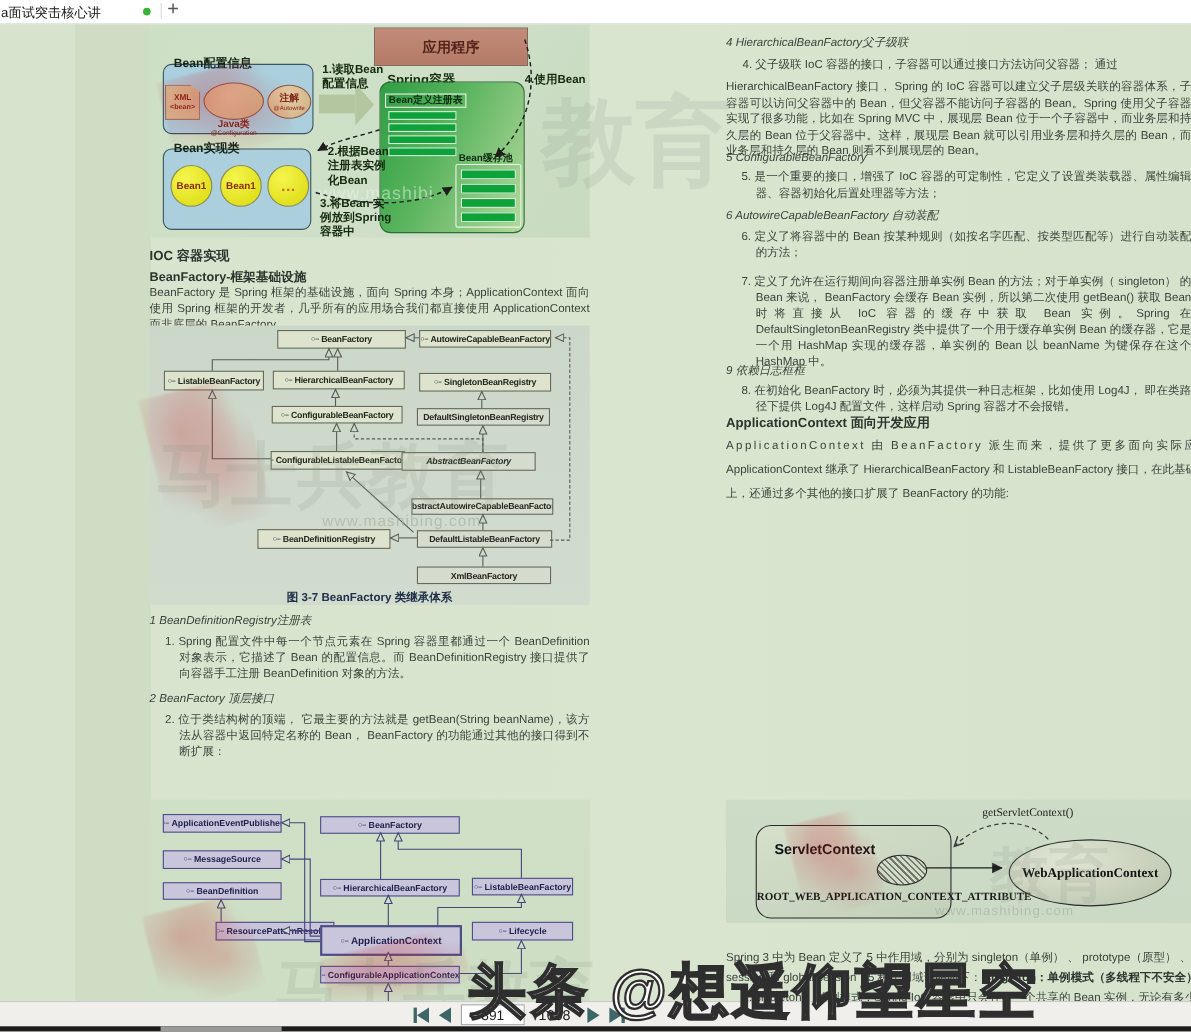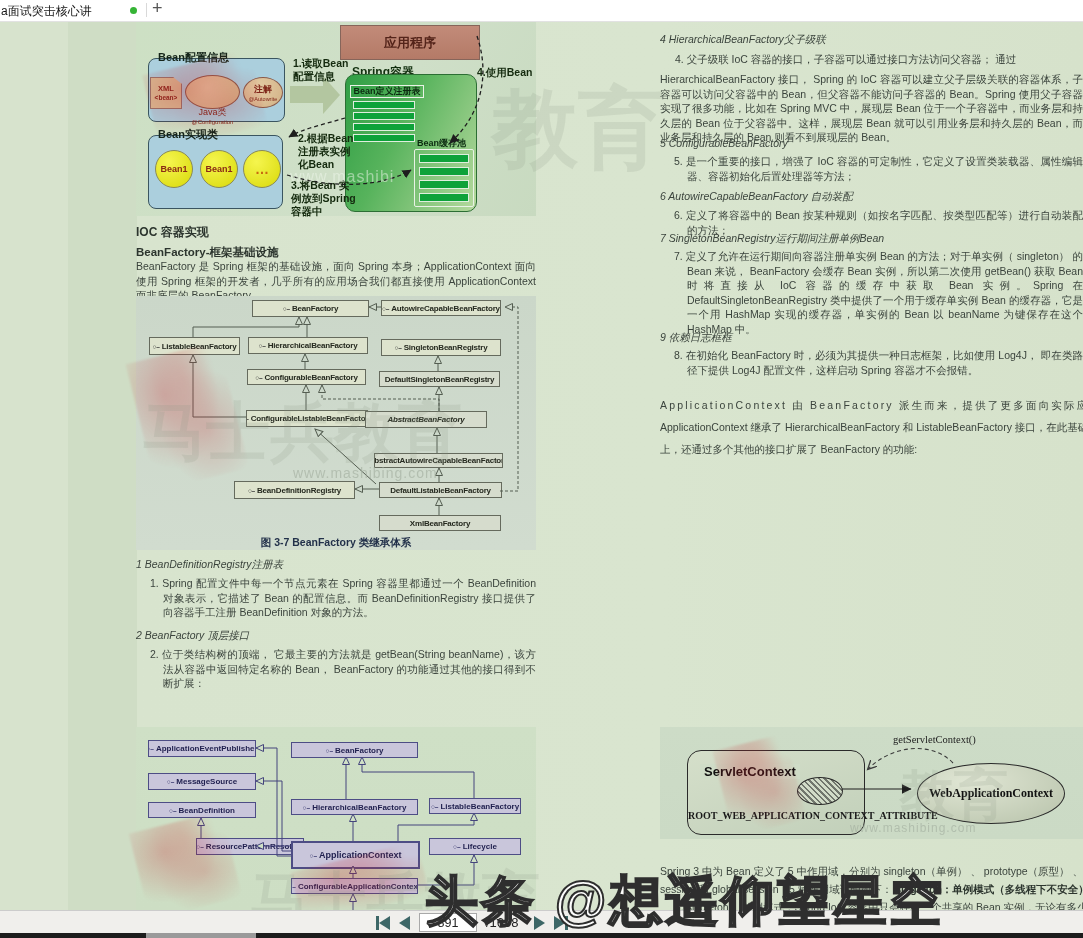--- a/index.html
+++ b/index.html
@@ -152,21 +152,21 @@
           </div>
         </div>
 
         <div class="blklabel" style="left:22px;top:28px;">Bean配置信息</div>
         <div class="bluebox" style="left:12px;top:36px;width:137px;height:64px;"></div>
         <div class="xmlicon">
           <span>XML</span>
           <span style="font-size:6.5px;">&lt;bean&gt;</span>
         </div>
         <div class="ell" style="left:49px;top:53px;width:55px;height:34px;">
-          <span style="font-size:9px;font-weight:normal;margin-top:47px;">Java类</span>
+          <span style="font-size:9px;font-weight:bold;margin-top:47px;">Java类</span>
           <span style="font-size:6px;">@Configuration</span>
         </div>
         <div class="ell" style="left:107px;top:55px;width:40px;height:31px;">
           <span style="font-size:9px;font-weight:bold;">注解</span>
           <span style="font-size:5.5px;">@Autowrite</span>
         </div>
 
         <div class="blklabel" style="left:22px;top:105px;">Bean实现类</div>
         <div class="bluebox" style="left:12px;top:113px;width:135px;height:74px;"></div>
         <div class="ycirc" style="left:19px;top:128px;">Bean1</div>
@@ -344,25 +344,25 @@
     </div>
 
     <div class="col rightcol">
       <div class="t i" style="top:11px;">4    HierarchicalBeanFactory父子级联</div>
       <div class="t ind nowrap" style="top:31px;">4. 父子级联 IoC 容器的接口，子容器可以通过接口方法访问父容器； 通过</div>
       <div class="t just" style="top:51px;">HierarchicalBeanFactory 接口， Spring 的 IoC 容器可以建立父子层级关联的容器体系，子容器可以访问父容器中的 Bean，但父容器不能访问子容器的 Bean。Spring 使用父子容器实现了很多功能，比如在 Spring MVC 中，展现层 Bean 位于一个子容器中，而业务层和持久层的 Bean 位于父容器中。这样，展现层 Bean 就可以引用业务层和持久层的 Bean，而业务层和持久层的 Bean 则看不到展现层的 Bean。</div>
       <div class="t i" style="top:115px;">5    ConfigurableBeanFactory</div>
       <div class="t just hang" style="top:133px;">5. 是一个重要的接口，增强了 IoC 容器的可定制性，它定义了设置类装载器、属性编辑器、容器初始化后置处理器等方法；</div>
       <div class="t i" style="top:168px;">6    AutowireCapableBeanFactory 自动装配</div>
       <div class="t just hang" style="top:187px;">6. 定义了将容器中的 Bean 按某种规则（如按名字匹配、按类型匹配等）进行自动装配的方法；</div>
-      <div class="t i" style="top:210px;">7    SingletonBeanRegistry运行期间注册单例Bean</div>
       <div class="t just hang" style="top:228px;">7. 定义了允许在运行期间向容器注册单实例 Bean 的方法；对于单实例（ singleton） 的 Bean 来说， BeanFactory 会缓存 Bean 实例，所以第二次使用 getBean() 获取 Bean 时将直接从 IoC 容器的缓存中获取 Bean 实例。Spring 在 DefaultSingletonBeanRegistry 类中提供了一个用于缓存单实例 Bean 的缓存器，它是一个用 HashMap 实现的缓存器，单实例的 Bean 以 beanName 为键保存在这个 HashMap 中。</div>
       <div class="t i" style="top:309px;">9 依赖日志框框</div>
       <div class="t just hang" style="top:327px;">8. 在初始化 BeanFactory 时，必须为其提供一种日志框架，比如使用 Log4J， 即在类路径下提供 Log4J 配置文件，这样启动 Spring 容器才不会报错。</div>
 
+      <div class="t h" style="top:356px;font-size:12px;">ApplicationContext 面向开发应用</div>
       <div class="t nowrap spread" style="top:377px;">ApplicationContext 由 BeanFactory 派生而来，提供了更多面向实际应用的功能。</div>
       <div class="t nowrap" style="top:399px;">ApplicationContext 继承了 HierarchicalBeanFactory 和 ListableBeanFactory 接口，在此基础</div>
       <div class="t nowrap" style="top:421px;">上，还通过多个其他的接口扩展了 BeanFactory 的功能:</div>
 
       <div class="sdiag">
         <div class="screct"></div>
         <div class="sclabel">ServletContext</div>
         <div class="hatch"></div>
         <div class="rootattr">ROOT_WEB_APPLICATION_CONTEXT_ATTRIBUTE</div>
         <div class="wacell">WebApplicationContext</div>

